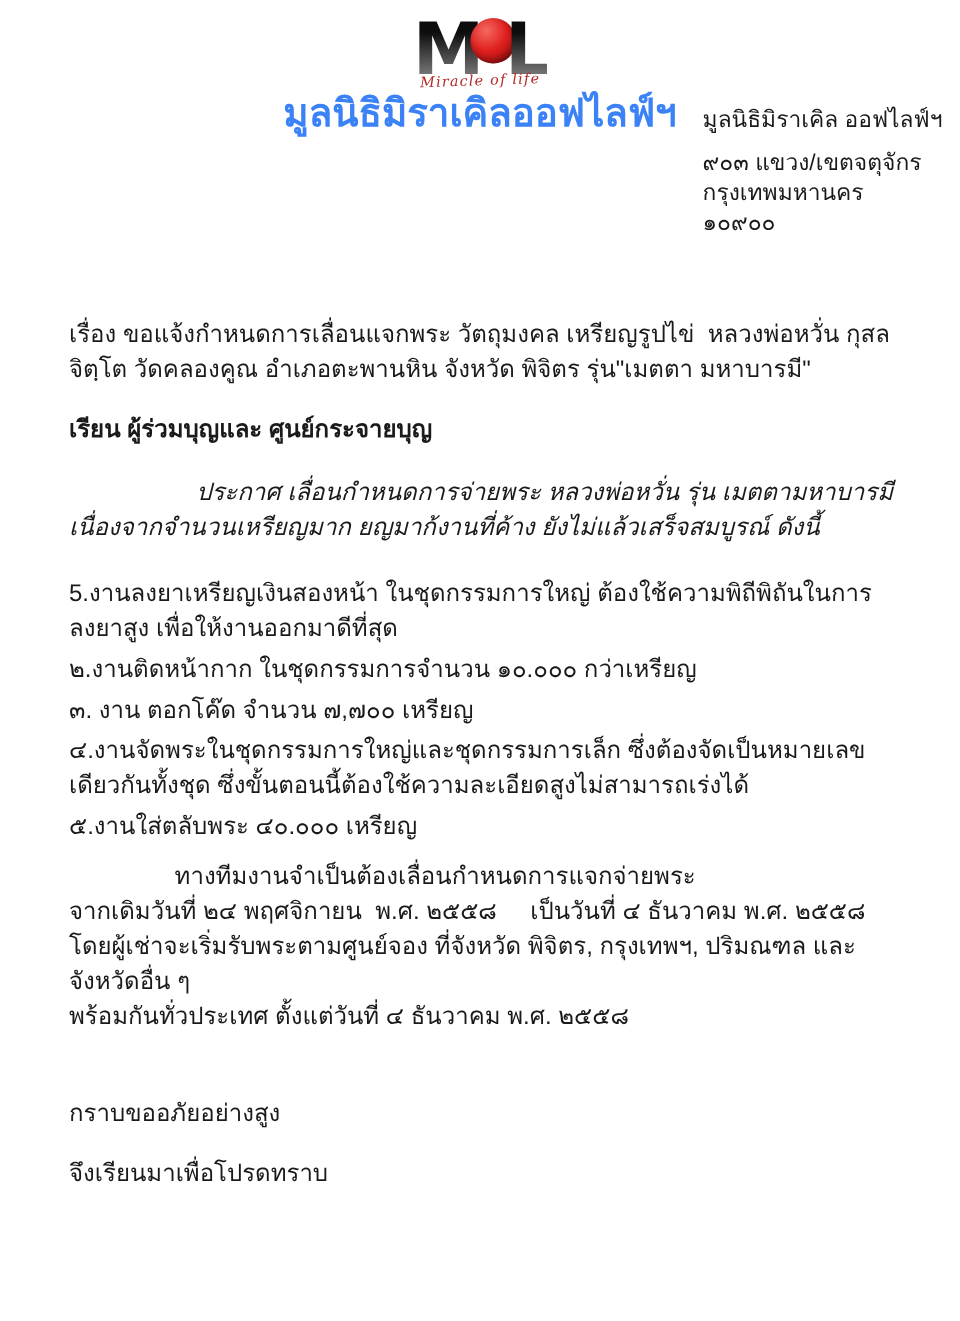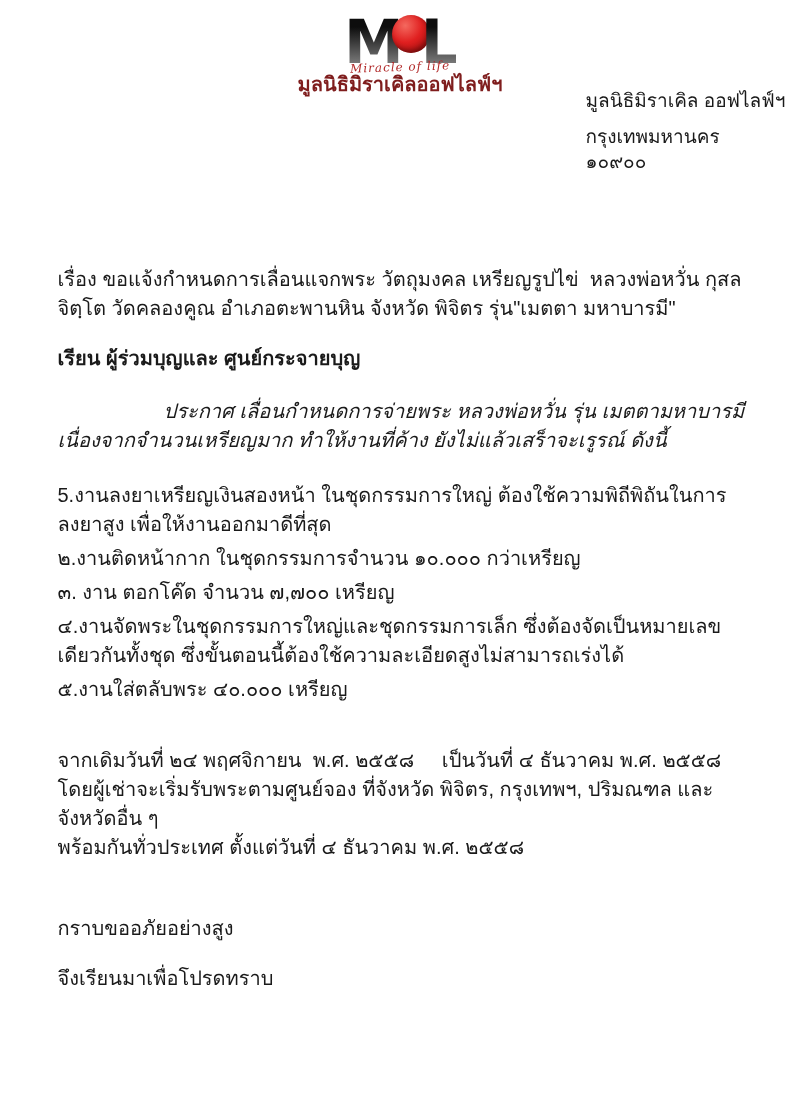--- a/index.html
+++ b/index.html
@@ -31,21 +31,21 @@
     box-shadow:inset -2px -3px 5px rgba(0,0,0,.35);
   }
   .logo-tagline{
     position:absolute;left:6px;bottom:-1px;
     font-family:"DejaVu Serif",serif;font-style:italic;
     font-size:12px;color:#b22a2a;letter-spacing:1px;white-space:nowrap;
     transform:rotate(-2deg);
   }
   .logo-title{
     margin-top:-4px;
-    font-weight:bold;font-size:20px;color:#7f1d1d;
+    font-weight:bold;font-size:32px;color:#3b82f6;
   }
   
   .address{position:absolute;left:585px;top:88px;font-size:19px;line-height:25px;}
   .address .a1{margin-bottom:11px;}
   
   .date-line{
     position:absolute;top:222px;left:0;width:100%;
     text-align:center;font-weight:bold;font-size:20px;white-space:pre-wrap;
   }
   
@@ -70,39 +70,40 @@
   <div class="logo-wrap">
     <div class="logo-mark">
       <span class="logo-letter">M</span><span class="logo-dot"></span><span class="logo-letter">L</span>
       <span class="logo-tagline">Miracle of life</span>
     </div>
     <div class="logo-title">มูลนิธิมิราเคิลออฟไลฟ์ฯ</div>
   </div>
 
   <div class="address">
     <div class="a1">มูลนิธิมิราเคิล ออฟไลฟ์ฯ</div>
+    <div>๙๐๓ แขวง/เขตจตุจักร</div>
     <div>กรุงเทพมหานคร</div>
     <div>๑๐๙๐๐</div>
   </div>
 
 
   <div class="body">
 
     <p class="subject">เรื่อง ขอแจ้งกำหนดการเลื่อนแจกพระ วัตถุมงคล เหรียญรูปไข่  หลวงพ่อหวั่น กุสลจิตฺโต วัดคลองคูณ อำเภอตะพานหิน จังหวัด พิจิตร รุ่น"เมตตา มหาบารมี"</p>
 
     <p class="salutation">เรียน ผู้ร่วมบุญและ ศูนย์กระจายบุญ</p>
 
-    <p class="announcement"><span>ประกาศ เลื่อนกำหนดการจ่ายพระ หลวงพ่อหวั่น รุ่น เมตตามหาบารมี</span><br><span>เนื่องจากจำนวนเหรียญมาก ทำให้งานที่ค้าง ยังไม่แล้วเสร็าจะเรูรณ์ ดังนี้</span></p>
+    <p class="announcement"><span>ประกาศ เลื่อนกำหนดการจ่ายพระ หลวงพ่อหวั่น รุ่น เมตตามหาบารมี</span><br><span>เนื่องจากจำนวนเหรียญมาก ยญมาก้งานที่ค้าง ยังไม่แล้วเสร็จสมบูรณ์ ดังนี้</span></p>
 
     <p class="item">5.งานลงยาเหรียญเงินสองหน้า ในชุดกรรมการใหญ่ ต้องใช้ความพิถีพิถันในการลงยาสูง เพื่อให้งานออกมาดีที่สุด</p>
     <p class="item">๒.งานติดหน้ากาก ในชุดกรรมการจำนวน ๑๐.๐๐๐ กว่าเหรียญ</p>
     <p class="item">๓. งาน ตอกโค๊ด จำนวน ๗,๗๐๐ เหรียญ</p>
     <p class="item">๔.งานจัดพระในชุดกรรมการใหญ่และชุดกรรมการเล็ก ซึ่งต้องจัดเป็นหมายเลขเดียวกันทั้งชุด ซึ่งขั้นตอนนี้ต้องใช้ความละเอียดสูงไม่สามารถเร่งได้</p>
     <p class="item">๕.งานใส่ตลับพระ ๔๐.๐๐๐ เหรียญ</p>
 
-    <p class="reschedule"><br><span>จากเดิมวันที่ ๒๔ พฤศจิกายน  พ.ศ. ๒๕๕๘     เป็นวันที่ ๔ ธันวาคม พ.ศ. ๒๕๕๘</span><br><span>โดยผู้เช่าจะเริ่มรับพระตามศูนย์จอง ที่จังหวัด พิจิตร, กรุงเทพฯ, ปริมณฑล และ จังหวัดอื่น ๆ</span><br><span>พร้อมกันทั่วประเทศ ตั้งแต่วันที่ ๔ ธันวาคม พ.ศ. ๒๕๕๘</span></p>
+    <p class="reschedule"><span>ทางทีมงานจำเป็นต้องเลื่อนกำหนดการแจกจ่ายพระ</span><br><span>จากเดิมวันที่ ๒๔ พฤศจิกายน  พ.ศ. ๒๕๕๘     เป็นวันที่ ๔ ธันวาคม พ.ศ. ๒๕๕๘</span><br><span>โดยผู้เช่าจะเริ่มรับพระตามศูนย์จอง ที่จังหวัด พิจิตร, กรุงเทพฯ, ปริมณฑล และ จังหวัดอื่น ๆ</span><br><span>พร้อมกันทั่วประเทศ ตั้งแต่วันที่ ๔ ธันวาคม พ.ศ. ๒๕๕๘</span></p>
 
     <p class="closing"><span>กราบขออภัยอย่างสูง</span><br></p>
 
     <p class="closing-final">จึงเรียนมาเพื่อโปรดทราบ</p>
 
   </div>
 </div>
 
 </body></html>

